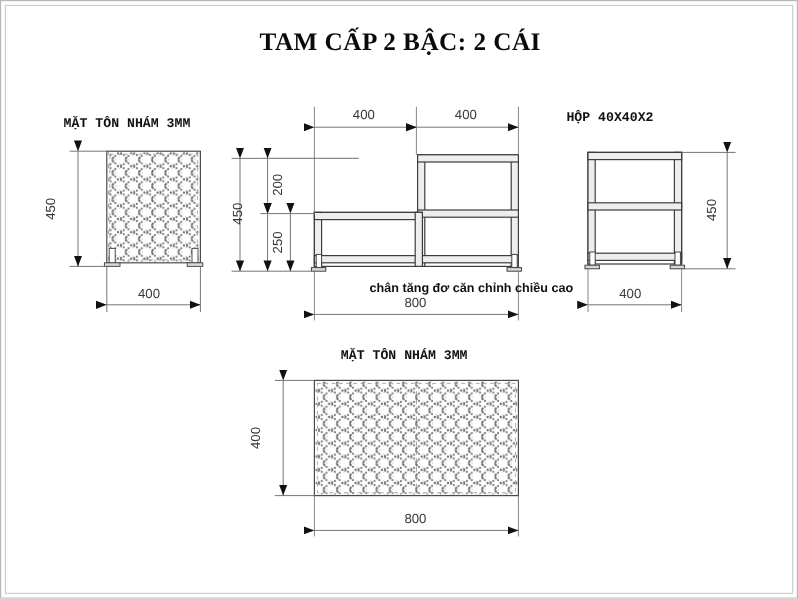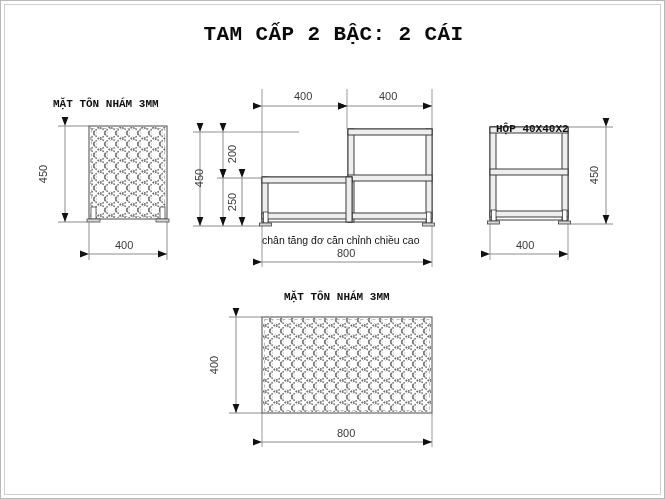--- a/index.html
+++ b/index.html
@@ -39,21 +39,21 @@
   .ttl {
     position: absolute;
     left: 0;
     top: 22px;
     width: 665px;
     text-align: center;
     font-size: 21px;
     font-weight: bold;
     letter-spacing: 0.4px;
     color: #0a0a0a;
-    font-family: Liberation Mono, monospace;
+    font-family: Liberation Serif, serif;
   }
   .lbl {
     position: absolute;
     font-size: 11px;
     font-weight: bold;
     color: #111;
     white-space: nowrap;
     font-family: Liberation Mono, monospace;
   }
   .dim {
@@ -63,24 +63,25 @@
     white-space: nowrap;
     font-family: "Liberation Sans", sans-serif;
   }
   .dim.vert {
     transform: rotate(-90deg);
     transform-origin: 50% 50%;
   }
   .note {
     position: absolute;
     font-size: 10.5px;
-    font-weight: normal;
+    font-weight: bold;
     color: #111;
     white-space: nowrap;
     font-family: "Liberation Sans", sans-serif;
+    margin-left: 46px;
   }
 </style>
 </head>
 <body>
 
 <div id="page">
   <div id="page-inner"></div>
 
   <svg class="draw" viewBox="0 0 665 499">
     <defs>
@@ -227,20 +228,20 @@
   <div class="dim" style="left:114px; top:238px;">400</div>
 
   <div class="dim" style="left:293px; top:89px;">400</div>
   <div class="dim" style="left:378px; top:89px;">400</div>
   <div class="dim vert" style="left:178px; top:171px; width:40px; text-align:center;">450</div>
   <div class="dim vert" style="left:211px; top:147px; width:40px; text-align:center;">200</div>
   <div class="dim vert" style="left:211px; top:195px; width:40px; text-align:center;">250</div>
   <div class="note" style="left:261px; top:233px;">chân tăng đơ căn chỉnh chiều cao</div>
   <div class="dim" style="left:336px; top:246px;">800</div>
 
-  <div class="lbl" style="left:471px; top:122px;margin-left:24px;">HỘP 40X40X2</div>
+  <div class="lbl" style="left:471px; top:92px;">HỘP 40X40X2</div>
   <div class="dim vert" style="left:573px; top:168px; width:40px; text-align:center;">450</div>
   <div class="dim" style="left:515px; top:238px;">400</div>
 
   <div class="lbl" style="left:283px; top:290px;">MẶT TÔN NHÁM 3MM</div>
   <div class="dim vert" style="left:193px; top:358px; width:40px; text-align:center;">400</div>
   <div class="dim" style="left:336px; top:426px;">800</div>
 </div>
 
 </body></html>

